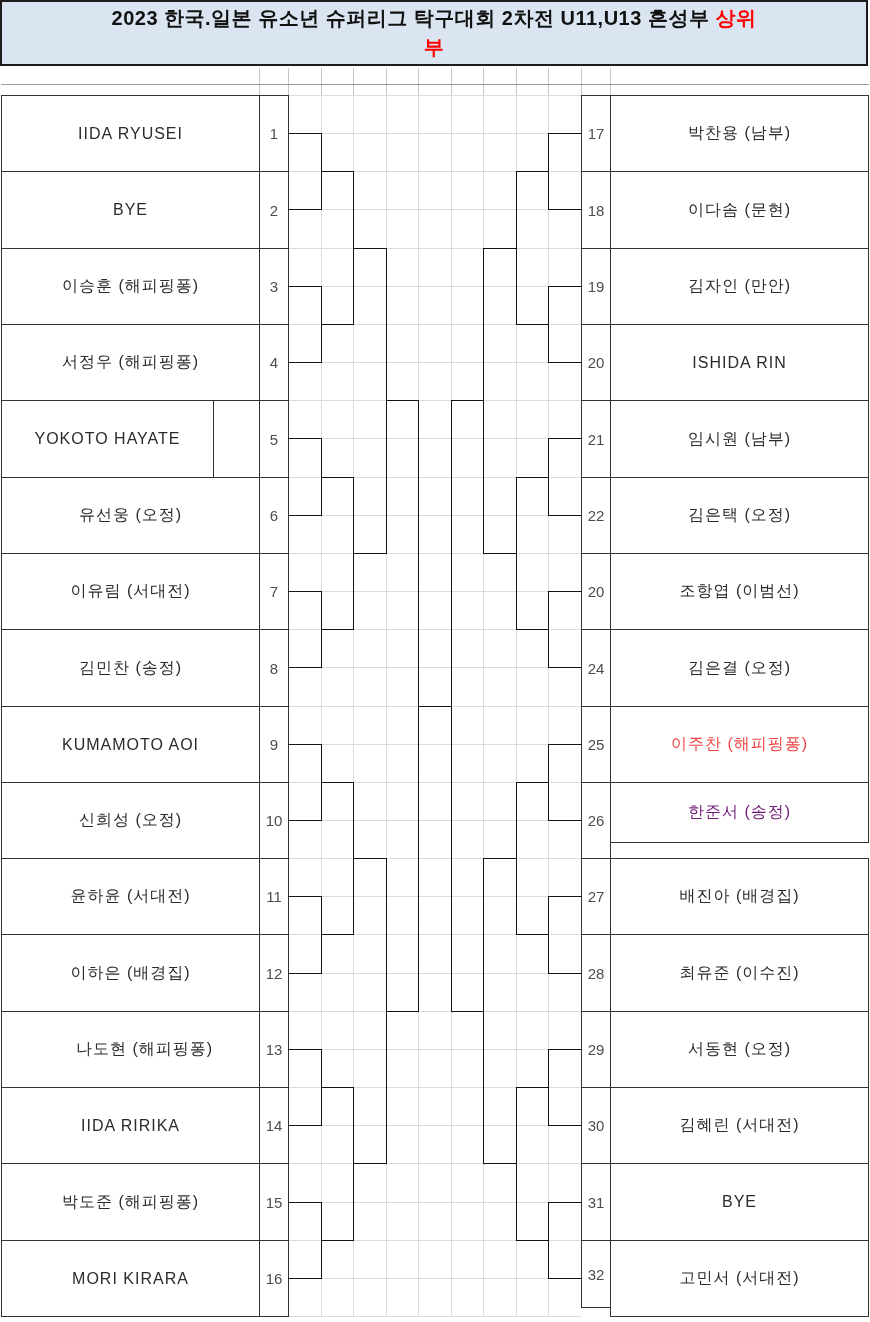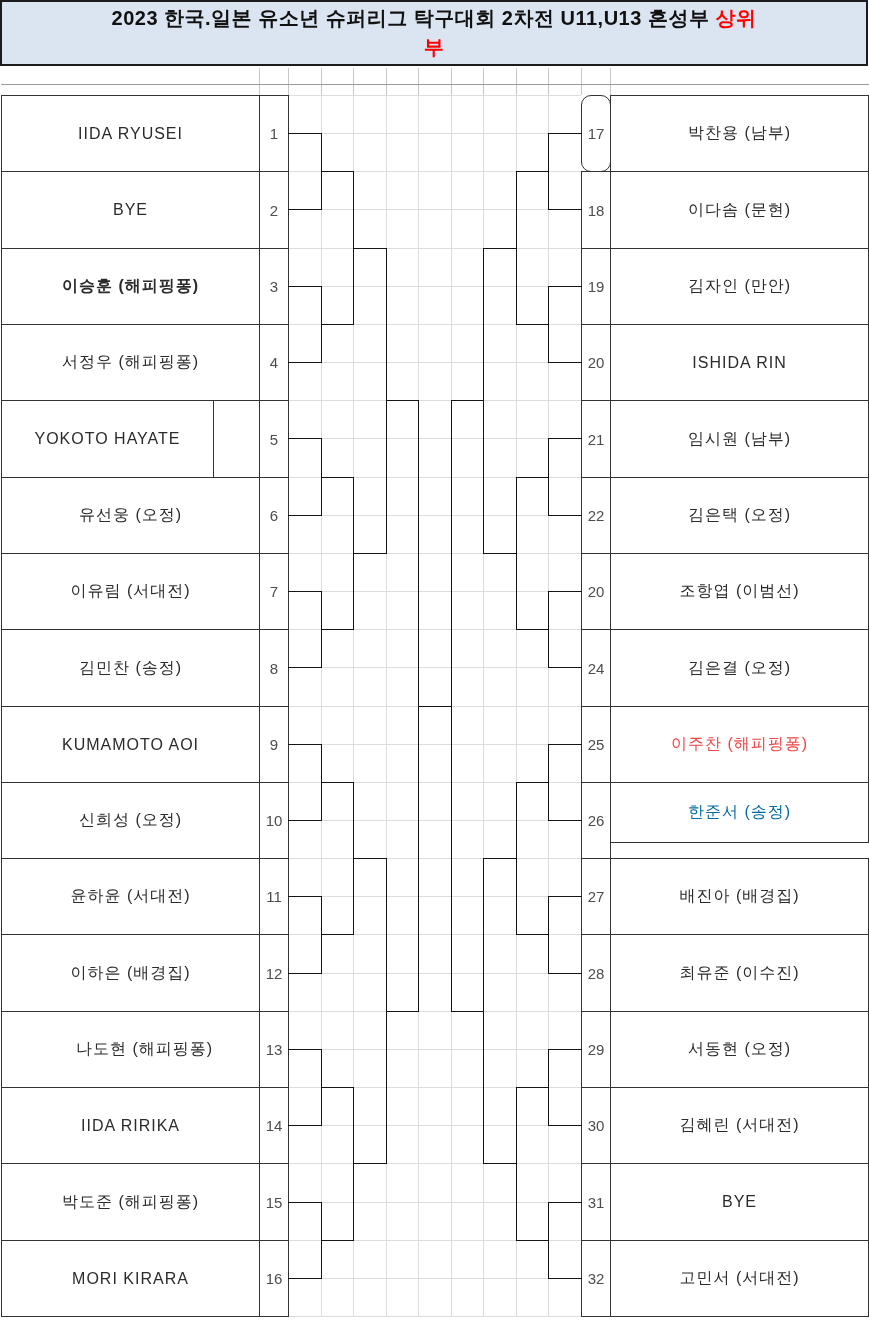--- a/index.html
+++ b/index.html
@@ -82,21 +82,21 @@
     <div class="gline" style="left: 288px; top: 1125px; width: 293px; height: 1px; background: rgb(220, 220, 220);"></div>
     <div class="gline" style="left: 288px; top: 1163px; width: 293px; height: 1px; background: rgb(220, 220, 220);"></div>
     <div class="gline" style="left: 288px; top: 1202px; width: 293px; height: 1px; background: rgb(220, 220, 220);"></div>
     <div class="gline" style="left: 288px; top: 1240px; width: 293px; height: 1px; background: rgb(220, 220, 220);"></div>
     <div class="gline" style="left: 288px; top: 1278px; width: 293px; height: 1px; background: rgb(220, 220, 220);"></div>
     <div class="gline" style="left: 288px; top: 1316px; width: 293px; height: 1px; background: rgb(220, 220, 220);"></div>
     <div class="cell name-cell" style="left: 1px; top: 95px; width: 259px; height: 77px; border-color: rgb(51, 51, 51); color: rgb(43, 43, 43);">IIDA RYUSEI</div>
     <div class="cell seed-cell" style="left: 259px; top: 95px; width: 30px; height: 77px; border-color: rgb(51, 51, 51); color: rgb(77, 77, 77);">1</div>
     <div class="cell name-cell" style="left: 1px; top: 171px; width: 259px; height: 78px; border-color: rgb(51, 51, 51); color: rgb(43, 43, 43);">BYE</div>
     <div class="cell seed-cell" style="left: 259px; top: 171px; width: 30px; height: 78px; border-color: rgb(51, 51, 51); color: rgb(77, 77, 77);">2</div>
-    <div class="cell name-cell" style="left: 1px; top: 248px; width: 259px; height: 77px; border-color: rgb(51, 51, 51); color: rgb(43, 43, 43); font-weight: bold;">이승훈 (해피핑퐁)</div>
+    <div class="cell name-cell" style="left: 1px; top: 248px; width: 259px; height: 77px; border-color: rgb(51, 51, 51); color: rgb(43, 43, 43);">이승훈 (해피핑퐁)</div>
     <div class="cell seed-cell" style="left: 259px; top: 248px; width: 30px; height: 77px; border-color: rgb(51, 51, 51); color: rgb(77, 77, 77);">3</div>
     <div class="cell name-cell" style="left: 1px; top: 324px; width: 259px; height: 77px; border-color: rgb(51, 51, 51); color: rgb(43, 43, 43);">서정우 (해피핑퐁)</div>
     <div class="cell seed-cell" style="left: 259px; top: 324px; width: 30px; height: 77px; border-color: rgb(51, 51, 51); color: rgb(77, 77, 77);">4</div>
     <div class="cell name-cell" style="left: 1px; top: 400px; width: 213px; height: 78px; border-color: rgb(51, 51, 51); color: rgb(43, 43, 43);">YOKOTO HAYATE</div>
     <div class="cell seed-cell" style="left: 259px; top: 400px; width: 30px; height: 78px; border-color: rgb(51, 51, 51); color: rgb(77, 77, 77);">5</div>
     <div class="cell name-cell" style="left: 1px; top: 477px; width: 259px; height: 77px; border-color: rgb(51, 51, 51); color: rgb(43, 43, 43);">유선웅 (오정)</div>
     <div class="cell seed-cell" style="left: 259px; top: 477px; width: 30px; height: 77px; border-color: rgb(51, 51, 51); color: rgb(77, 77, 77);">6</div>
     <div class="cell name-cell" style="left: 1px; top: 553px; width: 259px; height: 77px; border-color: rgb(51, 51, 51); color: rgb(43, 43, 43);">이유림 (서대전)</div>
     <div class="cell seed-cell" style="left: 259px; top: 553px; width: 30px; height: 77px; border-color: rgb(51, 51, 51); color: rgb(77, 77, 77);">7</div>
     <div class="cell name-cell" style="left: 1px; top: 629px; width: 259px; height: 78px; border-color: rgb(51, 51, 51); color: rgb(43, 43, 43);">김민찬 (송정)</div>
@@ -110,51 +110,51 @@
     <div class="cell name-cell" style="left: 1px; top: 934px; width: 259px; height: 78px; border-color: rgb(51, 51, 51); color: rgb(43, 43, 43);">이하은 (배경집)</div>
     <div class="cell seed-cell" style="left: 259px; top: 934px; width: 30px; height: 78px; border-color: rgb(51, 51, 51); color: rgb(77, 77, 77);">12</div>
     <div class="cell name-cell" style="left: 1px; top: 1011px; width: 259px; height: 77px; border-color: rgb(51, 51, 51); color: rgb(43, 43, 43); padding-left: 28px;">나도현 (해피핑퐁)</div>
     <div class="cell seed-cell" style="left: 259px; top: 1011px; width: 30px; height: 77px; border-color: rgb(51, 51, 51); color: rgb(77, 77, 77);">13</div>
     <div class="cell name-cell" style="left: 1px; top: 1087px; width: 259px; height: 77px; border-color: rgb(51, 51, 51); color: rgb(43, 43, 43);">IIDA RIRIKA</div>
     <div class="cell seed-cell" style="left: 259px; top: 1087px; width: 30px; height: 77px; border-color: rgb(51, 51, 51); color: rgb(77, 77, 77);">14</div>
     <div class="cell name-cell" style="left: 1px; top: 1163px; width: 259px; height: 78px; border-color: rgb(51, 51, 51); color: rgb(43, 43, 43);">박도준 (해피핑퐁)</div>
     <div class="cell seed-cell" style="left: 259px; top: 1163px; width: 30px; height: 78px; border-color: rgb(51, 51, 51); color: rgb(77, 77, 77);">15</div>
     <div class="cell name-cell" style="left: 1px; top: 1240px; width: 259px; height: 77px; border-color: rgb(51, 51, 51); color: rgb(43, 43, 43);">MORI KIRARA</div>
     <div class="cell seed-cell" style="left: 259px; top: 1240px; width: 30px; height: 77px; border-color: rgb(51, 51, 51); color: rgb(77, 77, 77);">16</div>
-    <div class="cell seed-cell" style="left: 581px; top: 95px; width: 30px; height: 77px; border-color: rgb(51, 51, 51); color: rgb(77, 77, 77); border-radius: 10px;">17</div>
+    <div class="cell seed-cell" style="left: 581px; top: 95px; width: 30px; height: 77px; border-color: rgb(51, 51, 51); color: rgb(77, 77, 77);">17</div>
     <div class="cell name-cell" style="left: 610px; top: 95px; width: 259px; height: 77px; border-color: rgb(51, 51, 51); color: rgb(43, 43, 43);">박찬용 (남부)</div>
     <div class="cell seed-cell" style="left: 581px; top: 171px; width: 30px; height: 78px; border-color: rgb(51, 51, 51); color: rgb(77, 77, 77);">18</div>
     <div class="cell name-cell" style="left: 610px; top: 171px; width: 259px; height: 78px; border-color: rgb(51, 51, 51); color: rgb(43, 43, 43);">이다솜 (문현)</div>
     <div class="cell seed-cell" style="left: 581px; top: 248px; width: 30px; height: 77px; border-color: rgb(51, 51, 51); color: rgb(77, 77, 77);">19</div>
     <div class="cell name-cell" style="left: 610px; top: 248px; width: 259px; height: 77px; border-color: rgb(51, 51, 51); color: rgb(43, 43, 43);">김자인 (만안)</div>
     <div class="cell seed-cell" style="left: 581px; top: 324px; width: 30px; height: 77px; border-color: rgb(51, 51, 51); color: rgb(77, 77, 77);">20</div>
     <div class="cell name-cell" style="left: 610px; top: 324px; width: 259px; height: 77px; border-color: rgb(51, 51, 51); color: rgb(43, 43, 43);">ISHIDA RIN</div>
     <div class="cell seed-cell" style="left: 581px; top: 400px; width: 30px; height: 78px; border-color: rgb(51, 51, 51); color: rgb(77, 77, 77);">21</div>
     <div class="cell name-cell" style="left: 610px; top: 400px; width: 259px; height: 78px; border-color: rgb(51, 51, 51); color: rgb(43, 43, 43);">임시원 (남부)</div>
     <div class="cell seed-cell" style="left: 581px; top: 477px; width: 30px; height: 77px; border-color: rgb(51, 51, 51); color: rgb(77, 77, 77);">22</div>
     <div class="cell name-cell" style="left: 610px; top: 477px; width: 259px; height: 77px; border-color: rgb(51, 51, 51); color: rgb(43, 43, 43);">김은택 (오정)</div>
     <div class="cell seed-cell" style="left: 581px; top: 553px; width: 30px; height: 77px; border-color: rgb(51, 51, 51); color: rgb(77, 77, 77);">20</div>
     <div class="cell name-cell" style="left: 610px; top: 553px; width: 259px; height: 77px; border-color: rgb(51, 51, 51); color: rgb(43, 43, 43);">조항엽 (이범선)</div>
     <div class="cell seed-cell" style="left: 581px; top: 629px; width: 30px; height: 78px; border-color: rgb(51, 51, 51); color: rgb(77, 77, 77);">24</div>
     <div class="cell name-cell" style="left: 610px; top: 629px; width: 259px; height: 78px; border-color: rgb(51, 51, 51); color: rgb(43, 43, 43);">김은결 (오정)</div>
     <div class="cell seed-cell" style="left: 581px; top: 706px; width: 30px; height: 77px; border-color: rgb(51, 51, 51); color: rgb(77, 77, 77);">25</div>
     <div class="cell name-cell" style="left: 610px; top: 706px; width: 259px; height: 77px; border-color: rgb(51, 51, 51); color: #ef4444;">이주찬 (해피핑퐁)</div>
     <div class="cell seed-cell" style="left: 581px; top: 782px; width: 30px; height: 77px; border-color: rgb(51, 51, 51); color: rgb(77, 77, 77);">26</div>
-    <div class="cell name-cell" style="left: 610px; top: 782px; width: 259px; height: 61px; border-color: rgb(51, 51, 51); color: #0369a1;">한준서 (송정)</div>
+    <div class="cell name-cell" style="left: 610px; top: 782px; width: 259px; height: 61px; border-color: rgb(51, 51, 51); color: #701a75;">한준서 (송정)</div>
     <div class="cell seed-cell" style="left: 581px; top: 858px; width: 30px; height: 77px; border-color: rgb(51, 51, 51); color: rgb(77, 77, 77);">27</div>
     <div class="cell name-cell" style="left: 610px; top: 858px; width: 259px; height: 77px; border-color: rgb(51, 51, 51); color: rgb(43, 43, 43);">배진아 (배경집)</div>
     <div class="cell seed-cell" style="left: 581px; top: 934px; width: 30px; height: 78px; border-color: rgb(51, 51, 51); color: rgb(77, 77, 77);">28</div>
     <div class="cell name-cell" style="left: 610px; top: 934px; width: 259px; height: 78px; border-color: rgb(51, 51, 51); color: rgb(43, 43, 43);">최유준 (이수진)</div>
     <div class="cell seed-cell" style="left: 581px; top: 1011px; width: 30px; height: 77px; border-color: rgb(51, 51, 51); color: rgb(77, 77, 77);">29</div>
     <div class="cell name-cell" style="left: 610px; top: 1011px; width: 259px; height: 77px; border-color: rgb(51, 51, 51); color: rgb(43, 43, 43);">서동현 (오정)</div>
     <div class="cell seed-cell" style="left: 581px; top: 1087px; width: 30px; height: 77px; border-color: rgb(51, 51, 51); color: rgb(77, 77, 77);">30</div>
     <div class="cell name-cell" style="left: 610px; top: 1087px; width: 259px; height: 77px; border-color: rgb(51, 51, 51); color: rgb(43, 43, 43);">김혜린 (서대전)</div>
     <div class="cell seed-cell" style="left: 581px; top: 1163px; width: 30px; height: 78px; border-color: rgb(51, 51, 51); color: rgb(77, 77, 77);">31</div>
     <div class="cell name-cell" style="left: 610px; top: 1163px; width: 259px; height: 78px; border-color: rgb(51, 51, 51); color: rgb(43, 43, 43);">BYE</div>
-    <div class="cell seed-cell" style="left: 581px; top: 1240px; width: 30px; height: 77px; border-color: rgb(51, 51, 51); color: rgb(77, 77, 77);">32</div>
+    <div class="cell seed-cell" style="left: 581px; top: 1240px; width: 30px; height: 68px; border-color: rgb(51, 51, 51); color: rgb(77, 77, 77);">32</div>
     <div class="cell name-cell" style="left: 610px; top: 1240px; width: 259px; height: 77px; border-color: rgb(51, 51, 51); color: rgb(43, 43, 43);">고민서 (서대전)</div>
     <div class="bline" style="left: 288px; top: 133px; width: 34px; height: 1px; background: rgb(20, 20, 20);"></div>
     <div class="bline" style="left: 288px; top: 209px; width: 34px; height: 1px; background: rgb(20, 20, 20);"></div>
     <div class="bline" style="left: 288px; top: 286px; width: 34px; height: 1px; background: rgb(20, 20, 20);"></div>
     <div class="bline" style="left: 288px; top: 362px; width: 34px; height: 1px; background: rgb(20, 20, 20);"></div>
     <div class="bline" style="left: 288px; top: 438px; width: 34px; height: 1px; background: rgb(20, 20, 20);"></div>
     <div class="bline" style="left: 288px; top: 515px; width: 34px; height: 1px; background: rgb(20, 20, 20);"></div>
     <div class="bline" style="left: 288px; top: 591px; width: 34px; height: 1px; background: rgb(20, 20, 20);"></div>
     <div class="bline" style="left: 288px; top: 667px; width: 34px; height: 1px; background: rgb(20, 20, 20);"></div>
     <div class="bline" style="left: 288px; top: 744px; width: 34px; height: 1px; background: rgb(20, 20, 20);"></div>

